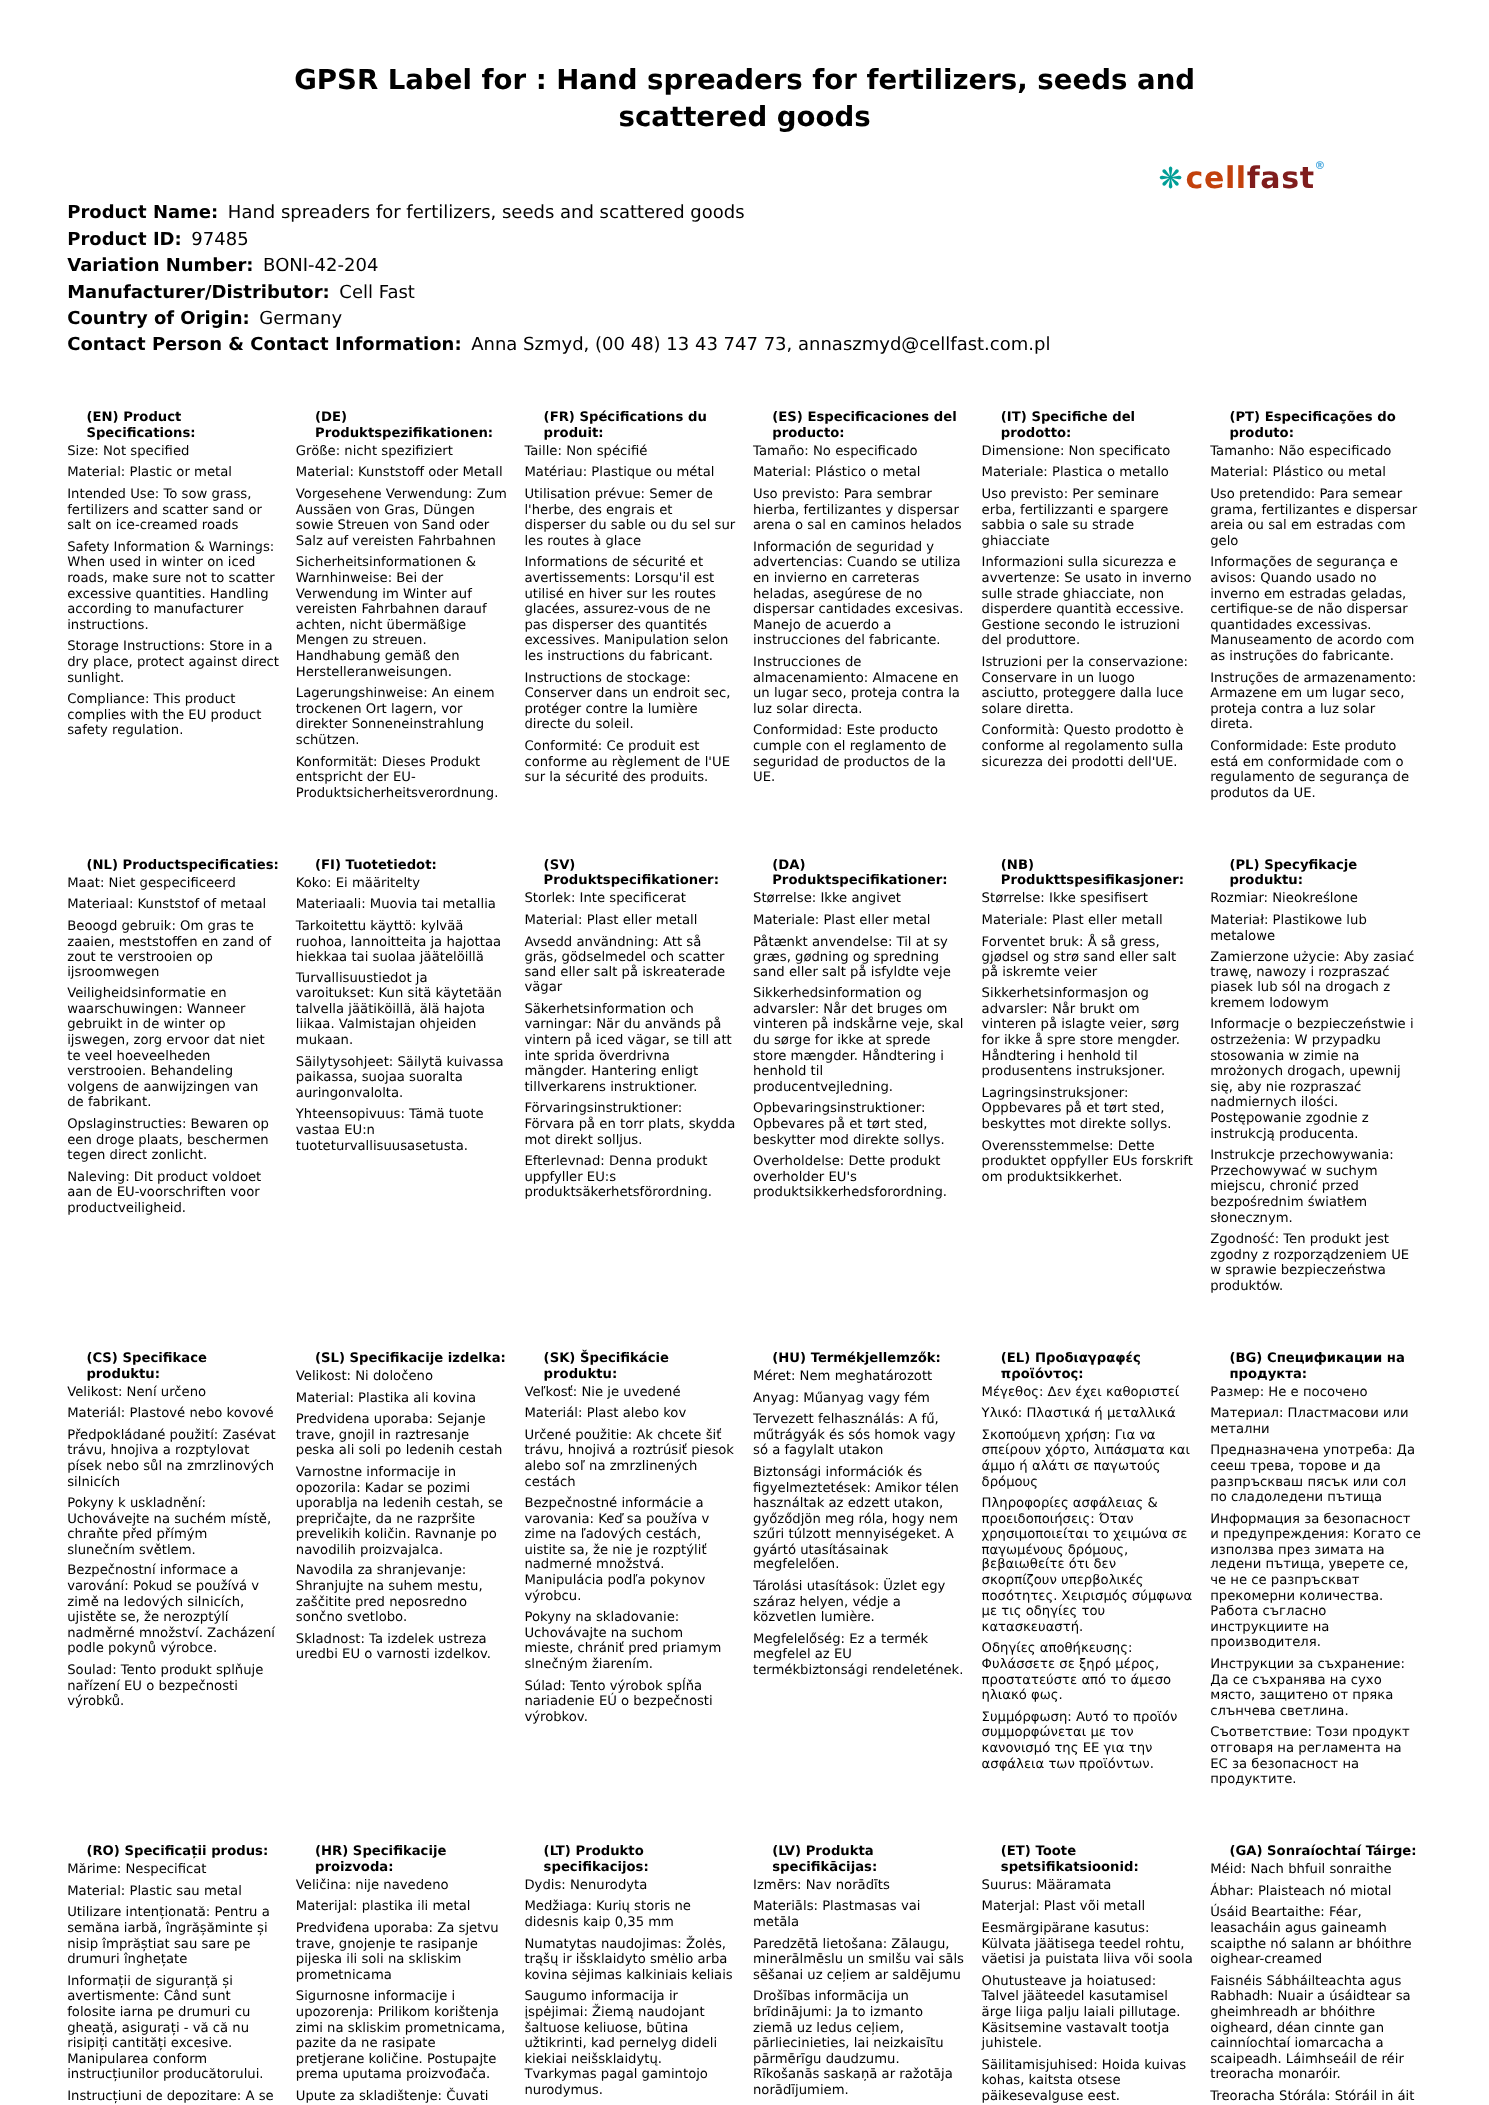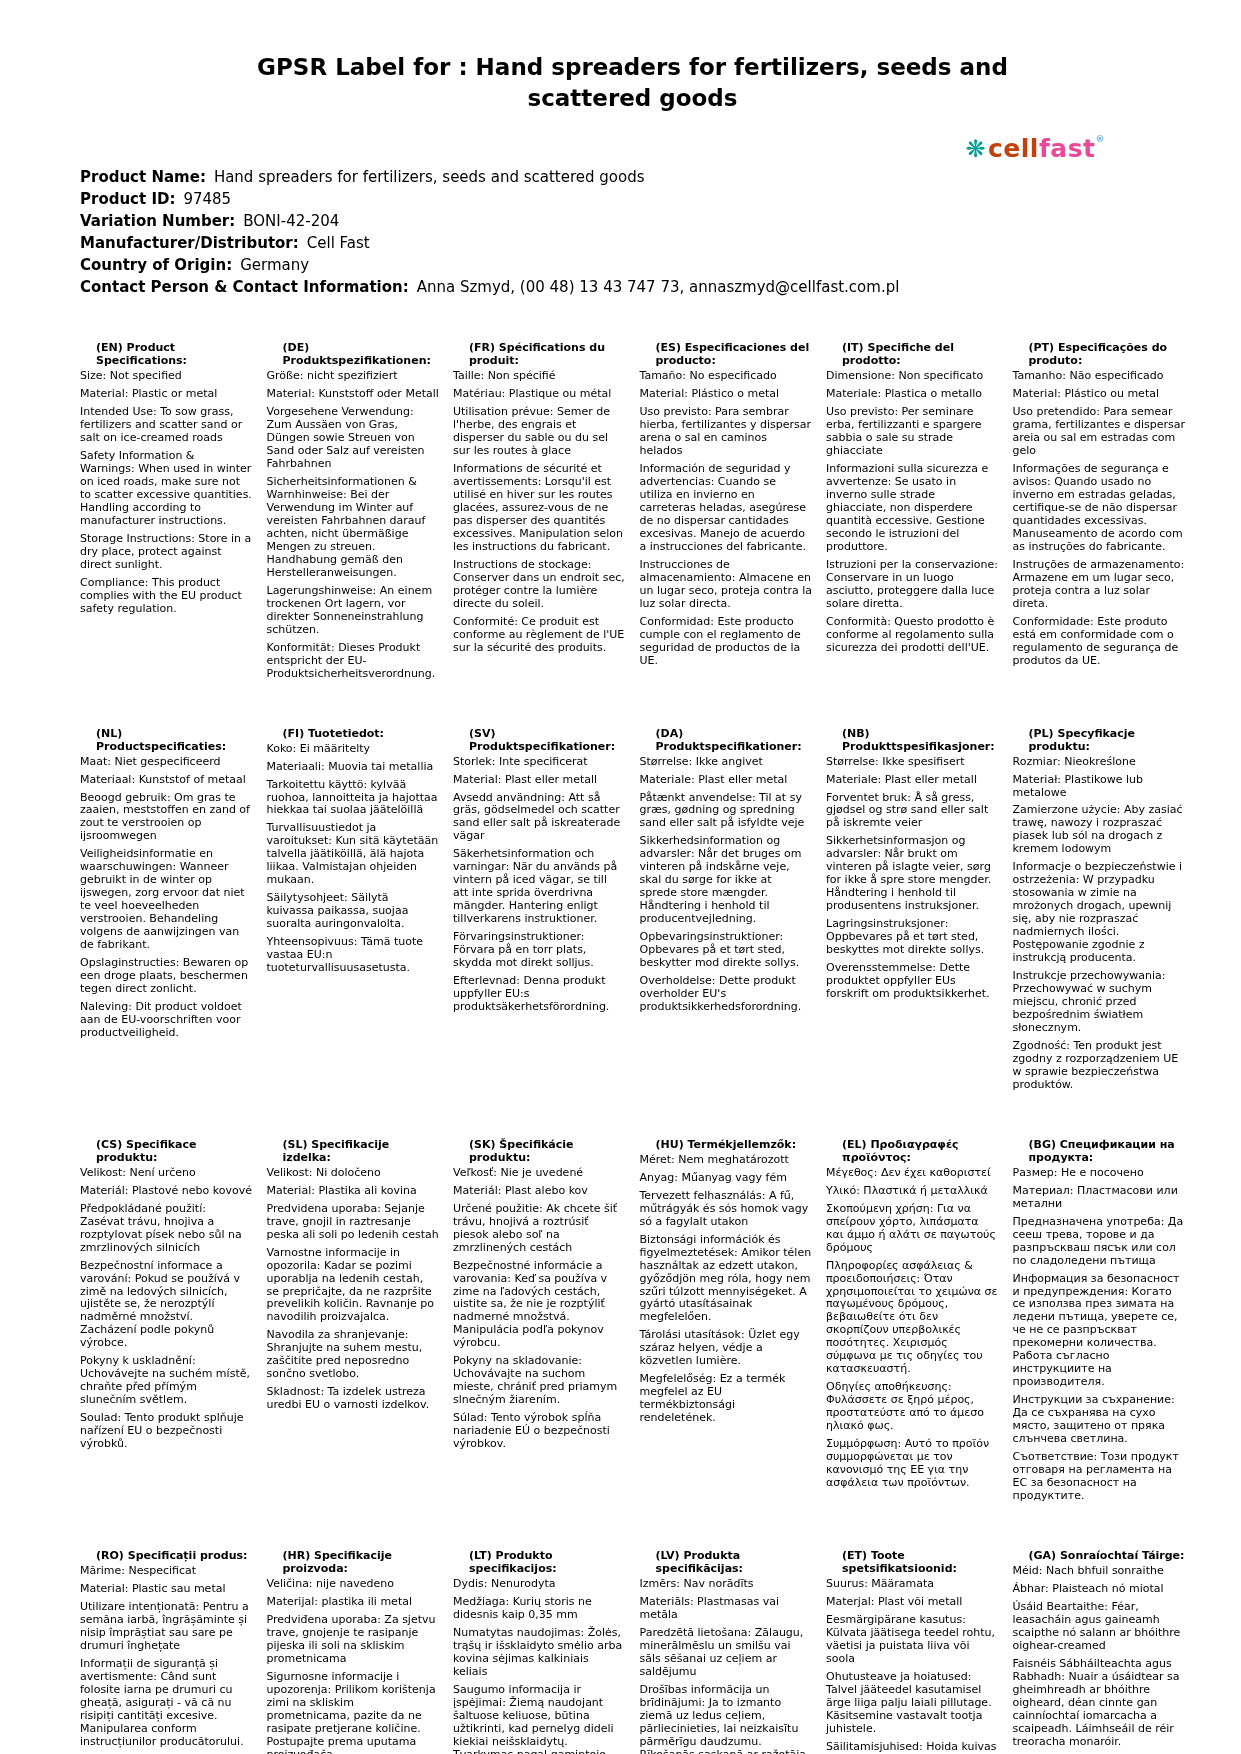--- a/index.html
+++ b/index.html
@@ -1,19 +1,19 @@
 <!DOCTYPE html>
 <html><head>
 <meta charset="utf-8">
 <style>
   html,body { margin:0; padding:0; background:#fff; }
   body { width:1241px; height:1754px; overflow:hidden; color:#000;
          font-family:"DejaVu Sans", sans-serif; }
   .page { position:relative; box-sizing:border-box; width:1241px; height:1754px;
-          padding:40px 56px 0 80px; }
+          padding:40px 56px 0 56px; }
 
   .doc-title { text-align:center; font-size:23px; font-weight:bold; line-height:1.35;
                margin:12px 150px 0 150px; }
 
   .info-block { margin-top:52px; }
   .info-row { font-size:15px; line-height:1.47; }
   .info-label { font-weight:bold; margin-right:8px; }
 
   .logo { position:absolute; top:134px; right:136px; font-size:25px; font-weight:bold;
           letter-spacing:0.5px; white-space:nowrap; }
@@ -27,21 +27,21 @@
   .para { margin:0 0 5px 0; }
 </style>
 </head>
 <body>
 
 <div class="page">
 
   <h1 class="doc-title">GPSR Label for : Hand spreaders for fertilizers, seeds and scattered goods</h1>
 
   <div class="logo">
-    <span class="flower" style="color: rgb(0, 158, 151);">❋</span><span class="cell" style="color: #c2410c;">cell</span><span class="fast" style="color: #ec4899;">fast</span><span class="reg" style="color: rgb(71, 167, 222);">®</span>
+    <span class="flower" style="color: rgb(0, 158, 151);">❋</span><span class="cell" style="color: #c2410c;">cell</span><span class="fast" style="color: #7f1d1d;">fast</span><span class="reg" style="color: rgb(71, 167, 222);">®</span>
   </div>
 
   <div class="info-block">
 
       <div class="info-row">
         <span class="info-label">Product Name:</span><span class="info-value">Hand spreaders for fertilizers, seeds and scattered goods</span>
       </div>
 
       <div class="info-row">
         <span class="info-label">Product ID:</span><span class="info-value">97485</span>
@@ -209,22 +209,22 @@
           <p class="para">Zgodność: Ten produkt jest zgodny z rozporządzeniem UE w sprawie bezpieczeństwa produktów.</p>
         </div>
       </section>
 
       <section class="lang-block">
         <h3 class="lang-heading">(CS) Specifikace produktu:</h3>
         <div class="paras">
           <p class="para">Velikost: Není určeno</p>
           <p class="para">Materiál: Plastové nebo kovové</p>
           <p class="para">Předpokládané použití: Zasévat trávu, hnojiva a rozptylovat písek nebo sůl na zmrzlinových silnicích</p>
+          <p class="para">Pokyny k uskladnění: Uchovávejte na suchém místě, chraňte před přímým slunečním světlem.</p>
           <p class="para">Bezpečnostní informace a varování: Pokud se používá v zimě na ledových silnicích, ujistěte se, že nerozptýlí nadměrné množství. Zacházení podle pokynů výrobce.</p>
-          <p class="para">Pokyny k uskladnění: Uchovávejte na suchém místě, chraňte před přímým slunečním světlem.</p>
           <p class="para">Soulad: Tento produkt splňuje nařízení EU o bezpečnosti výrobků.</p>
         </div>
       </section>
 
       <section class="lang-block">
         <h3 class="lang-heading">(SL) Specifikacije izdelka:</h3>
         <div class="paras">
           <p class="para">Velikost: Ni določeno</p>
           <p class="para">Material: Plastika ali kovina</p>
           <p class="para">Predvidena uporaba: Sejanje trave, gnojil in raztresanje peska ali soli po ledenih cestah</p>

